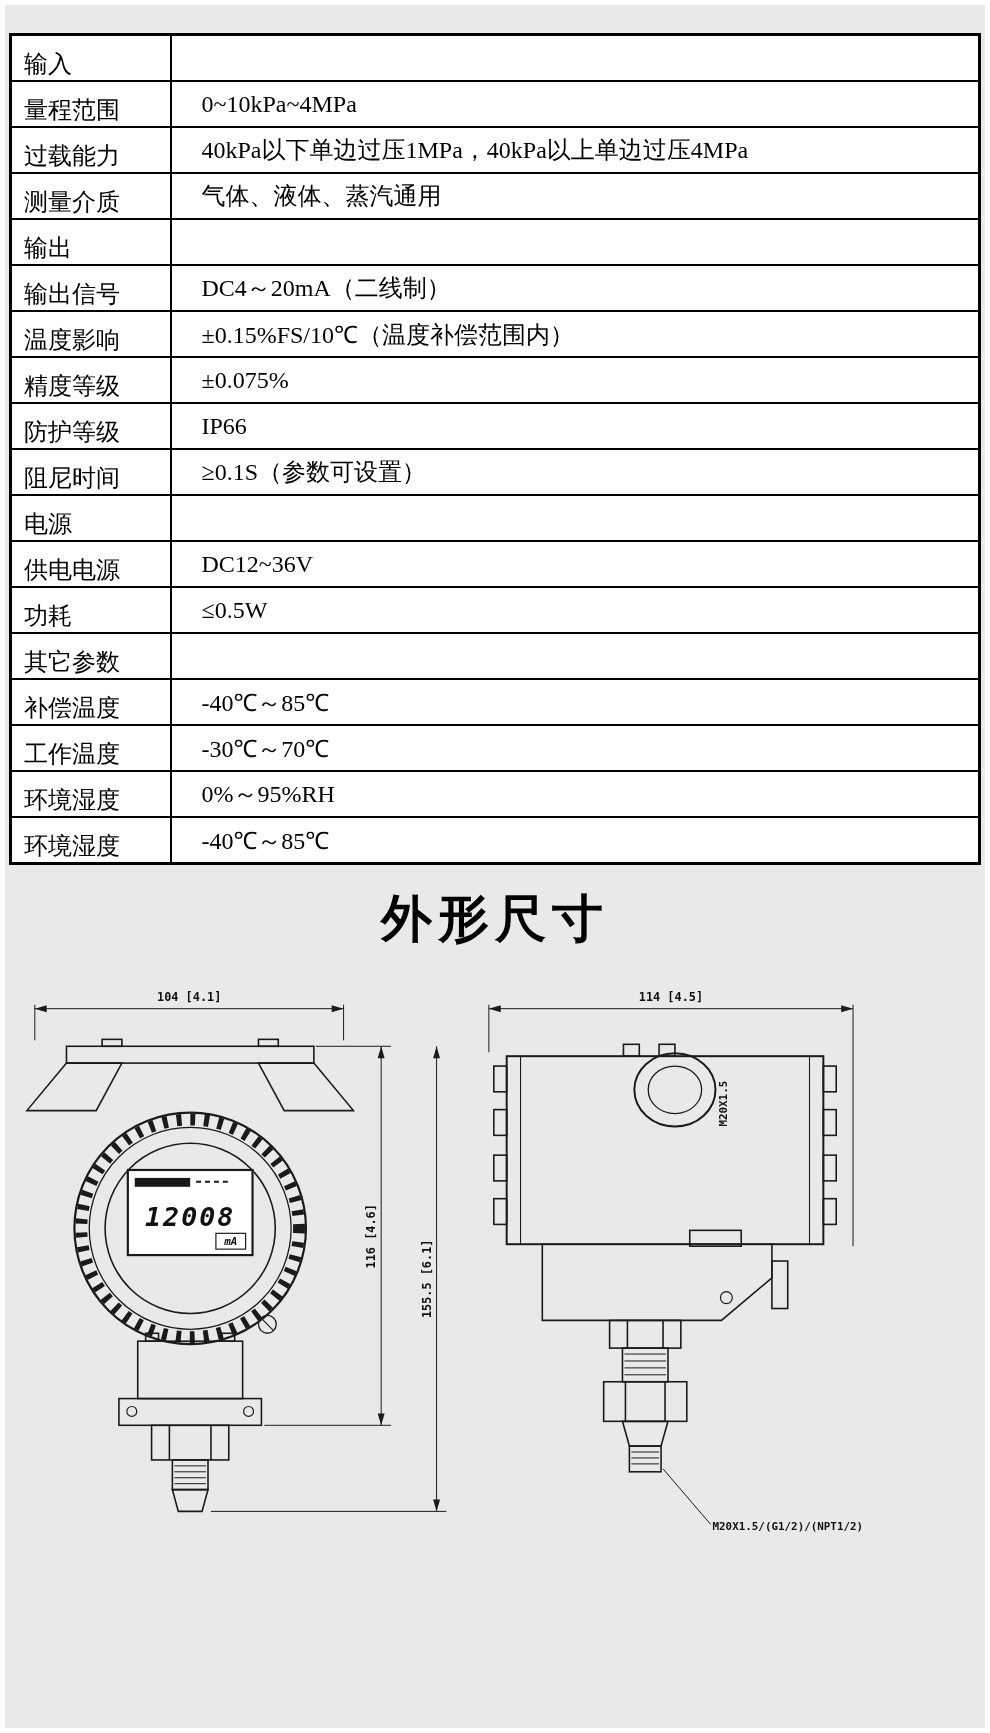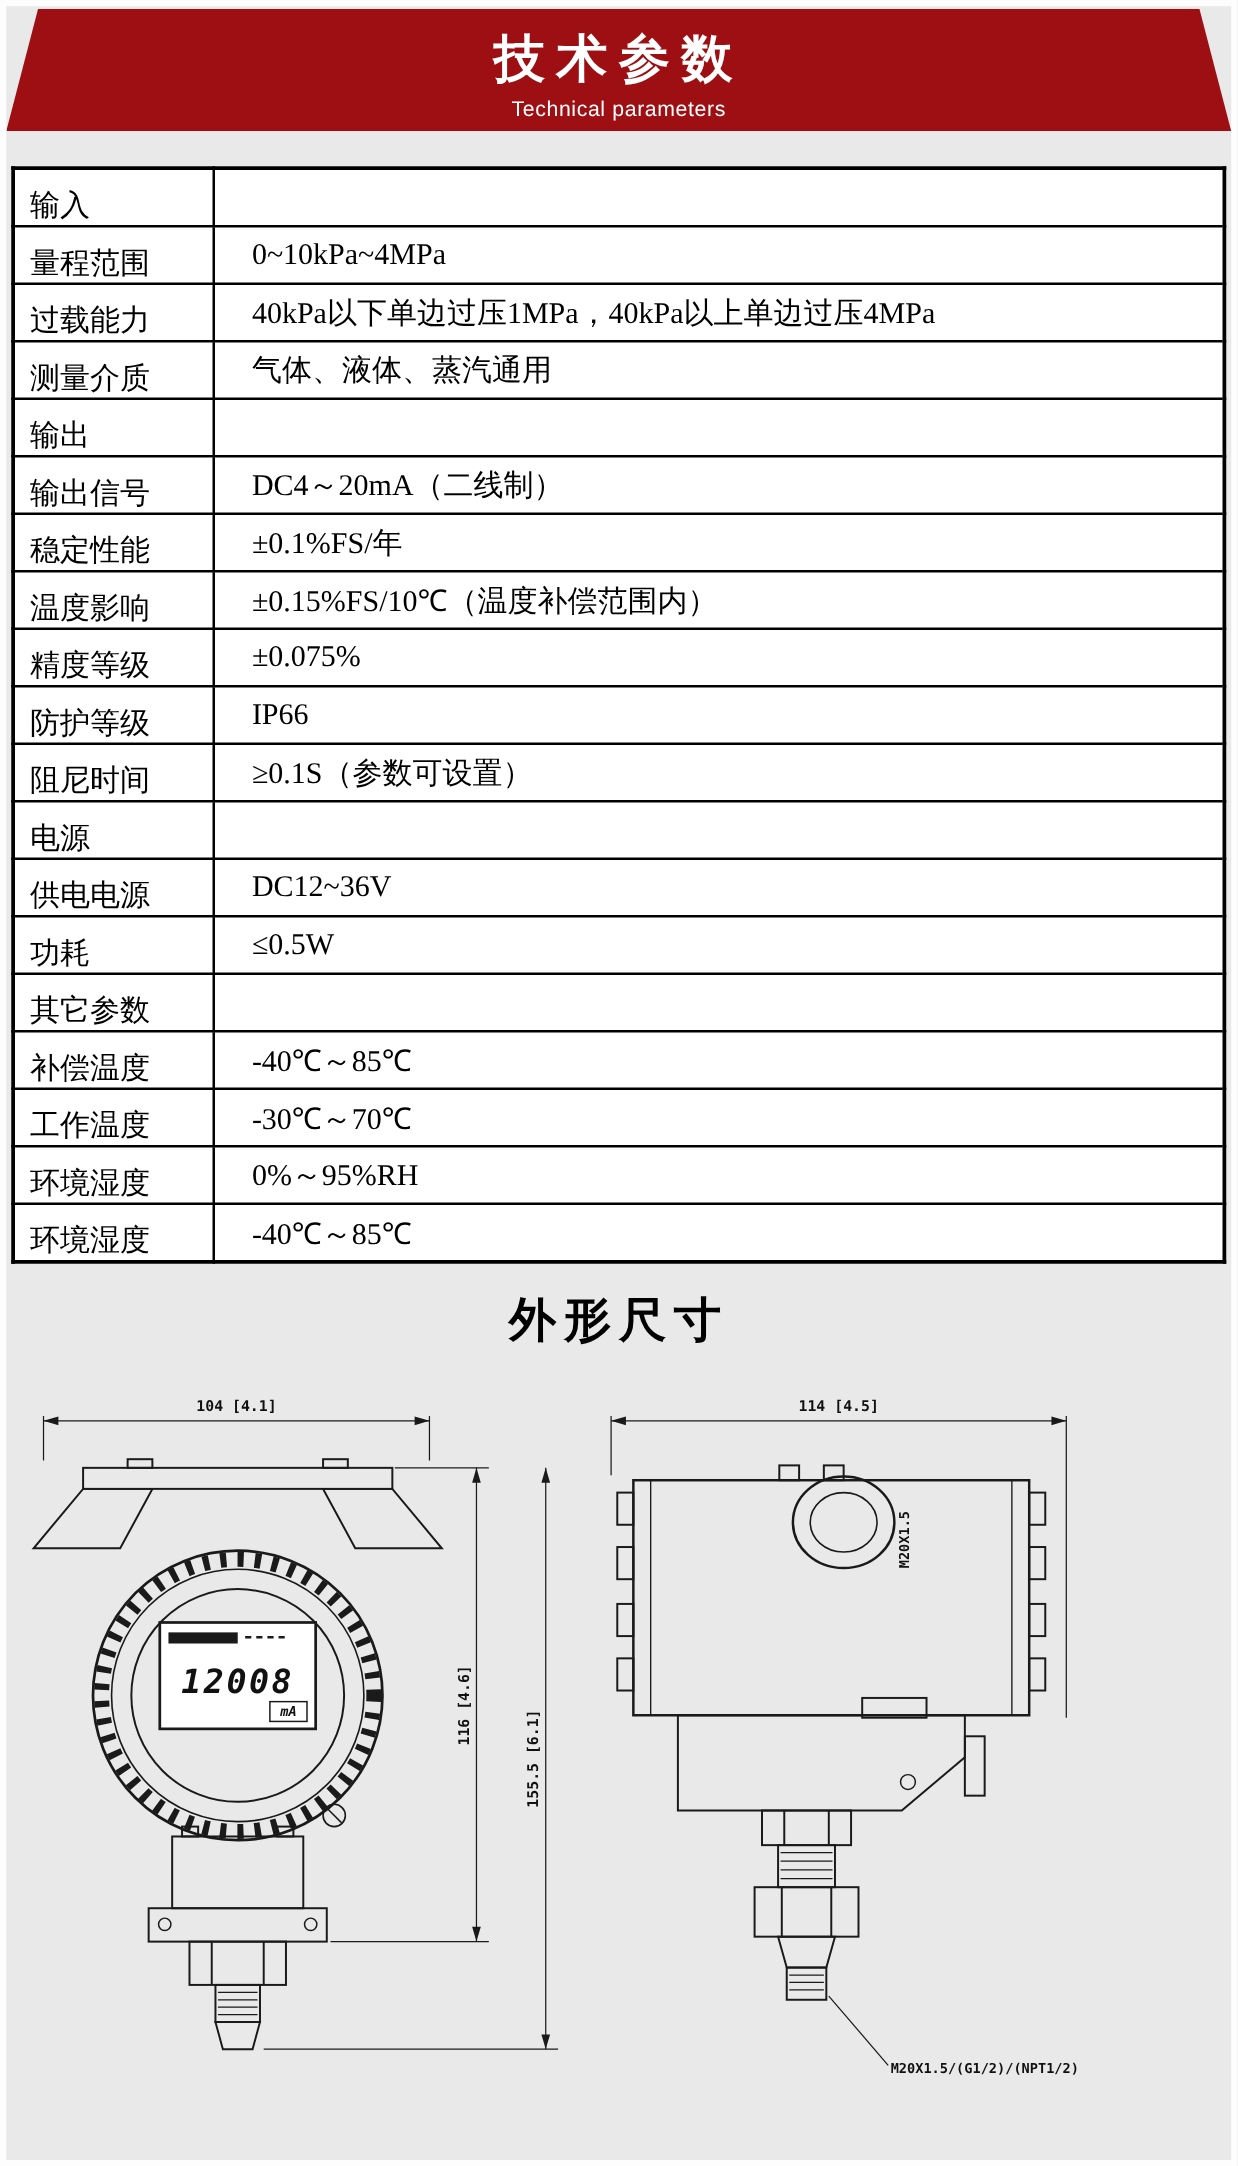--- a/index.html
+++ b/index.html
@@ -25,34 +25,30 @@
     background:#ffffff; border:3px solid #000; table-layout:fixed;
   }
   table.spec td {
     border:2px solid #000; height:38px; font-size:24px; color:#000;
     vertical-align:middle; overflow:hidden; white-space:nowrap;
   }
   td.spec-label { width:160px; padding:12px 4px 0 12px; }
   td.spec-value { padding:0 6px 0 30px;font-family:Liberation Serif, serif; }
   .outline-title {
     text-align:center; font-family:"Liberation Sans", sans-serif; font-weight:bold;
-    font-size:38px; color:#000; letter-spacing:6px; margin-top:20px;
+    font-size:51px; color:#000; letter-spacing:6px; margin-top:20px;
   }
   .drawings { display:flex; align-items:center; padding:22px 8px 0 12px; gap:10px; }
   svg text { user-select:none; }
 </style>
 </head>
 <body>
 
 <div class="page">
 
-  <div class="banner">
-    <div class="title">技术参数</div>
-    <div class="subtitle">Technical parameters</div>
-  </div>
 
   <table class="spec">
     <tbody>
       <tr>
           <td class="spec-label">输入</td>
           <td class="spec-value"></td>
         </tr>
       <tr>
           <td class="spec-label">量程范围</td>
           <td class="spec-value">0~10kPa~4MPa</td>
@@ -65,24 +61,20 @@
           <td class="spec-label">测量介质</td>
           <td class="spec-value">气体、液体、蒸汽通用</td>
         </tr>
       <tr>
           <td class="spec-label">输出</td>
           <td class="spec-value"></td>
         </tr>
       <tr>
           <td class="spec-label">输出信号</td>
           <td class="spec-value">DC4～20mA（二线制）</td>
-        </tr>
-      <tr>
-          <td class="spec-label">稳定性能</td>
-          <td class="spec-value">±0.1%FS/年</td>
         </tr>
       <tr>
           <td class="spec-label">温度影响</td>
           <td class="spec-value">±0.15%FS/10℃（温度补偿范围内）</td>
         </tr>
       <tr>
           <td class="spec-label">精度等级</td>
           <td class="spec-value">±0.075%</td>
         </tr>
       <tr>

